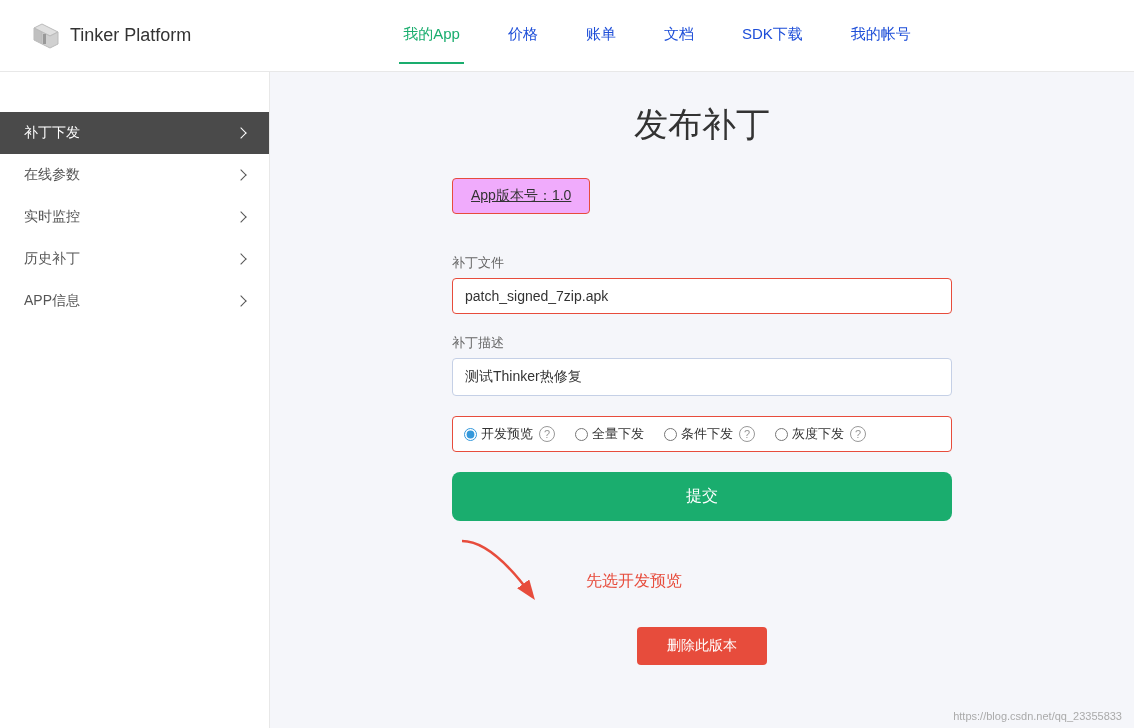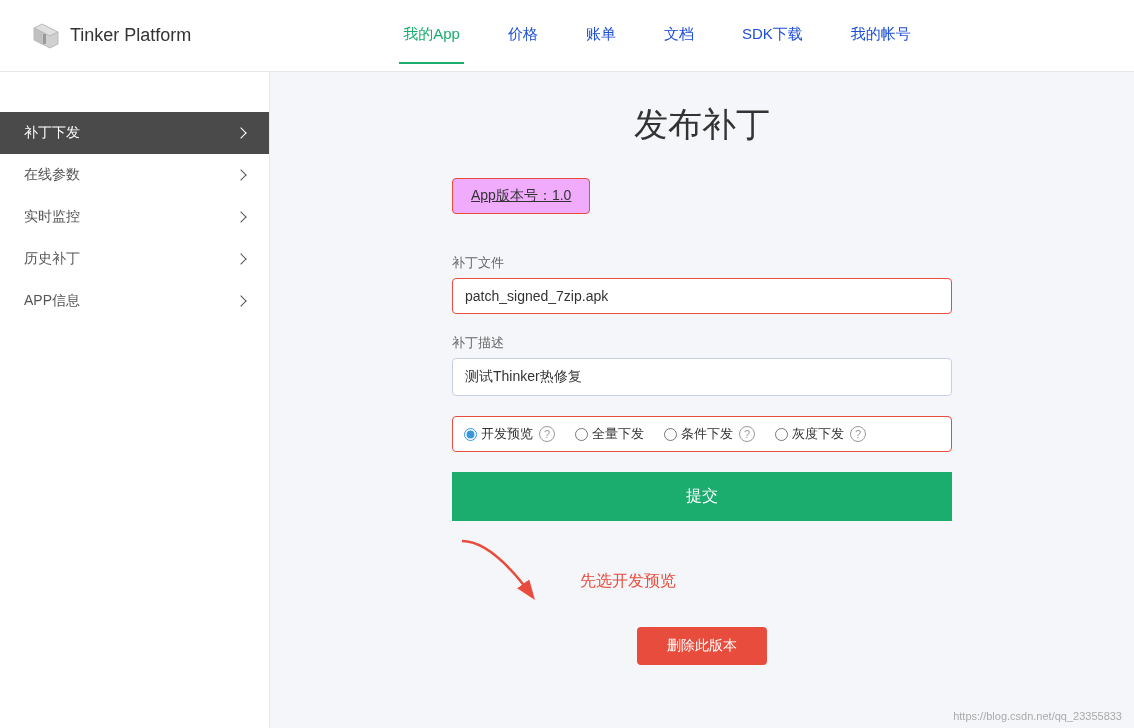--- a/index.html
+++ b/index.html
@@ -290,21 +290,21 @@
       margin-left: 2px;
     }
 
     
     .submit-btn {
       display: block;
       width: 100%;
       background: #1aad6e;
       color: #fff;
       border: none;
-      border-radius: 0;
+      border-radius: 8px;
       padding: 14px;
       font-size: 16px;
       cursor: pointer;
       margin: 20px 0;
       text-align: center;
     }
 
     
     .arrow-annotation {
       position: relative;
@@ -313,21 +313,21 @@
       margin-top: -10px;
       margin-bottom: 16px;
     }
     .arrow-svg {
       flex-shrink: 0;
     }
     .annotation-text {
       font-size: 16px;
       color: #e74c3c;
       font-weight: 500;
-      margin-left: 8px;
+      margin-left: 14px;
       margin-top: 40px;
     }
 
     
     .delete-btn {
       display: block;
       margin: 0 auto;
       background: #e74c3c;
       color: #fff;
       border: none;

